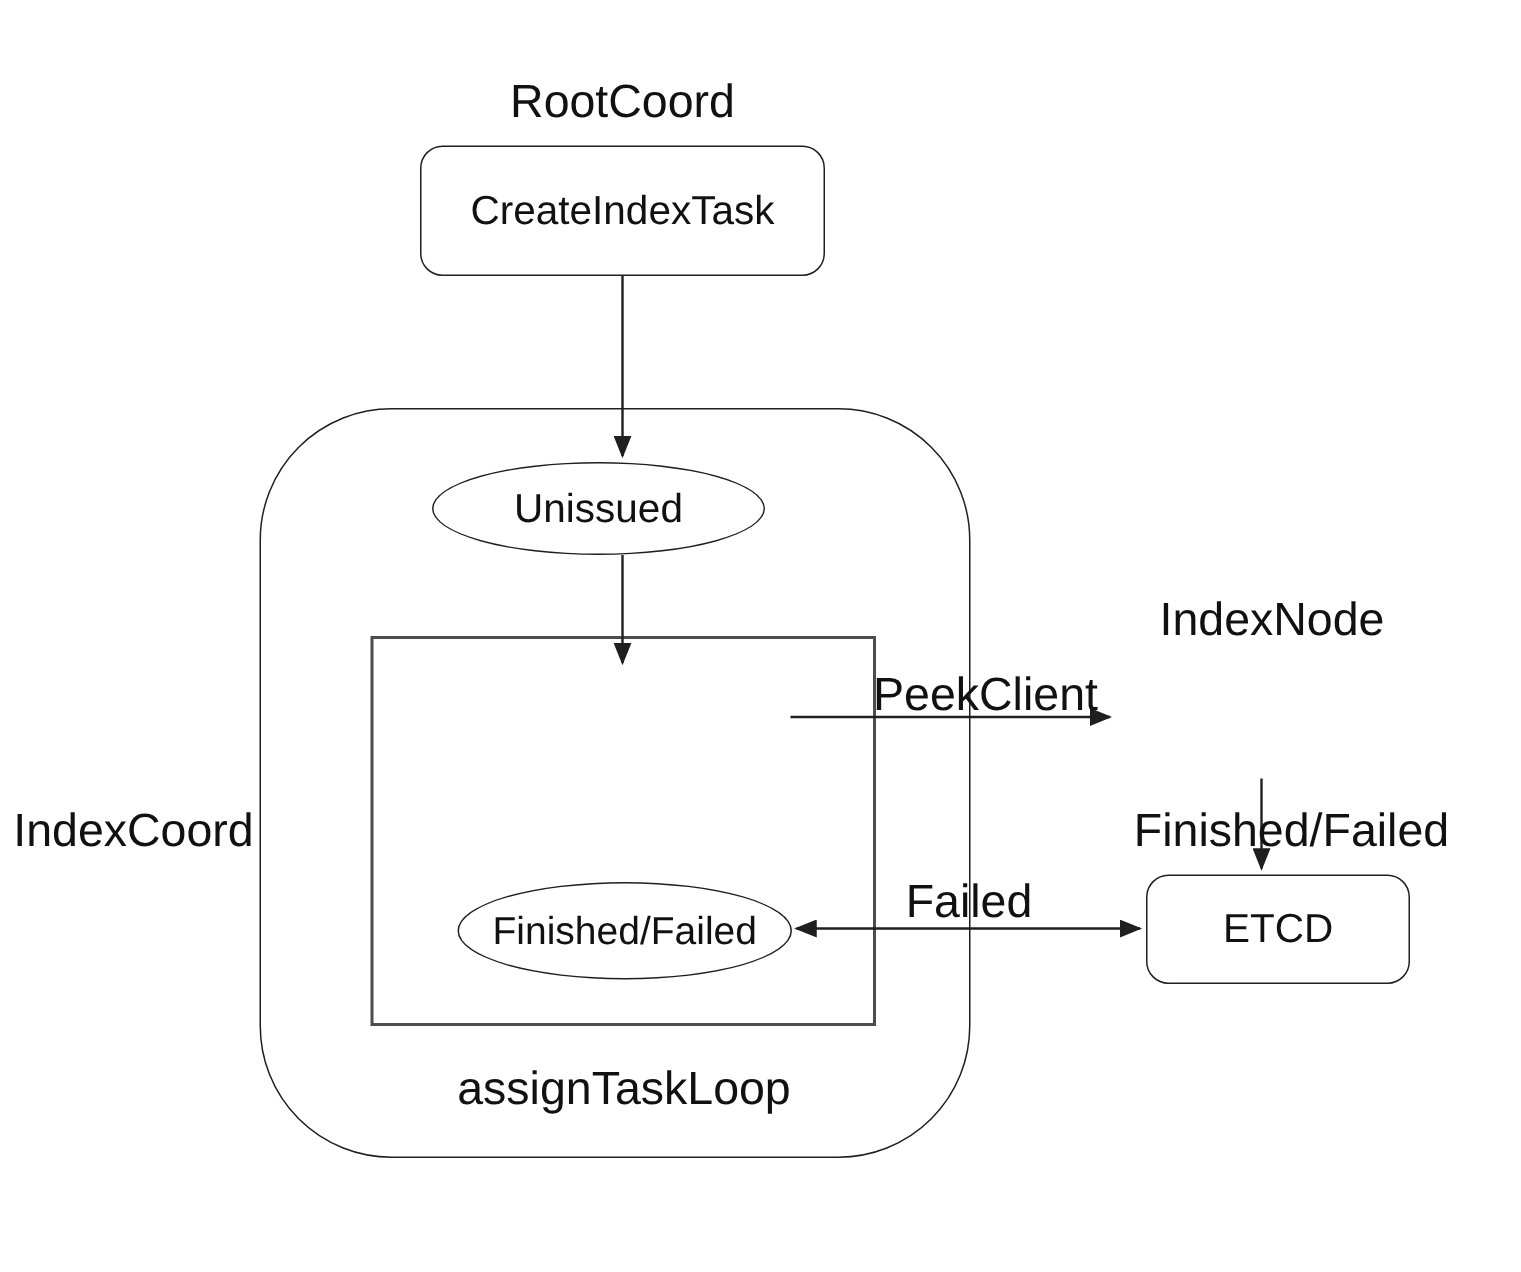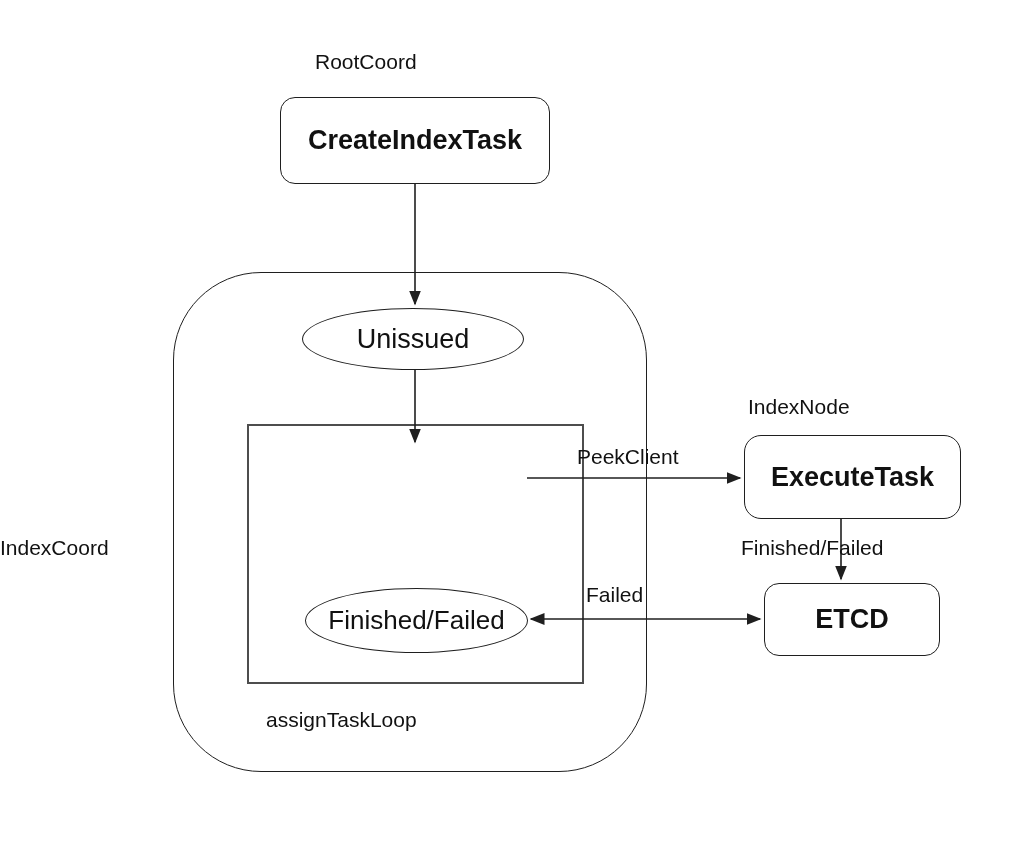--- a/index.html
+++ b/index.html
@@ -15,42 +15,41 @@
   .canvas {
     position: relative;
     width: 1014px;
     height: 848px;
     background: var(--bg);
     overflow: hidden;
   }
 
   .dlabel {
     position: absolute;
-    font-size: 21px;
+    font-size: 31px;
     line-height: 1.15;
     color: var(--text);
-    text-align: left;
+    text-align: center;
     white-space: nowrap;
   }
 
   .node {
     position: absolute;
     display: flex;
     align-items: center;
     justify-content: center;
     font-size: 27px;
     color: var(--text);
     background: var(--bg);
     white-space: nowrap;
   }
 
   .rounded-rect {
     border: 1.6px solid var(--stroke);
     border-radius: 15px;
-    font-weight: bold;
   }
 
   .ellipse {
     border: 1.4px solid var(--stroke);
     border-radius: 50%;
   }
 
   .group-container {
     position: absolute;
     border: 1.4px solid var(--stroke);
@@ -67,21 +66,21 @@
     left: 247px; top: 424px;
     width: 337px; height: 260px;
     border: 2px solid var(--stroke-soft);
     border-radius: 0;
   }
 
   .box-create { left: 280px; top: 97px;  width: 270px; height: 87px; }
   .box-execute { left: 744px; top: 435px; width: 217px; height: 84px; border-radius: 17px; }
   .box-etcd    { left: 764px; top: 583px; width: 176px; height: 73px; }
 
-  .ellipse-unissued   { left: 302px; top: 308px; width: 222px; height: 62px; }
+  .ellipse-unissued   { left: 288px; top: 308px; width: 222px; height: 62px; }
   .ellipse-inprogress { left: 305px; top: 447px; width: 222px; height: 65px; }
   .ellipse-finfail    { left: 305px; top: 588px; width: 223px; height: 65px; font-size: 26px; }
 
   .lbl-rootcoord  { left: 315px; top: 50px;  width: 200px; }
   .lbl-indexcoord { left: 0px;   top: 536px; width: 178px; }
   .lbl-assignloop { left: 266px; top: 708px; width: 300px; }
   .lbl-indexnode  { left: 748px; top: 395px; width: 200px; }
 
   .lbl-peekclient { left: 577px; top: 445px; width: 160px; }
   .lbl-watch      { left: 586px; top: 583px; width: 120px; }
@@ -106,21 +105,20 @@
   <div class="group-container inner-group"></div>
 
   <div class="dlabel lbl-rootcoord">RootCoord</div>
   <div class="dlabel lbl-indexcoord">IndexCoord</div>
   <div class="dlabel lbl-assignloop">assignTaskLoop</div>
   <div class="dlabel lbl-indexnode">IndexNode</div>
 
   <div class="node rounded-rect box-create">CreateIndexTask</div>
   <div class="node ellipse ellipse-unissued">Unissued</div>
   <div class="node ellipse ellipse-finfail">Finished/Failed</div>
-  <div class="node rounded-rect box-execute">ExecuteTask</div>
   <div class="node rounded-rect box-etcd">ETCD</div>
 
   <svg class="arrow-layer" viewBox="0 0 1014 848" xmlns="http://www.w3.org/2000/svg">
     <defs>
       <marker id="arrowhead" markerUnits="userSpaceOnUse" markerWidth="15" markerHeight="12" refX="13.5" refY="6" orient="auto">
         <path d="M0,0 L15,6 L0,12 Z" fill="#1f1f1f"></path>
       </marker>
       <marker id="arrowhead-start" markerUnits="userSpaceOnUse" markerWidth="15" markerHeight="12" refX="1.5" refY="6" orient="auto">
         <path d="M15,0 L0,6 L15,12 Z" fill="#1f1f1f"></path>
       </marker>

